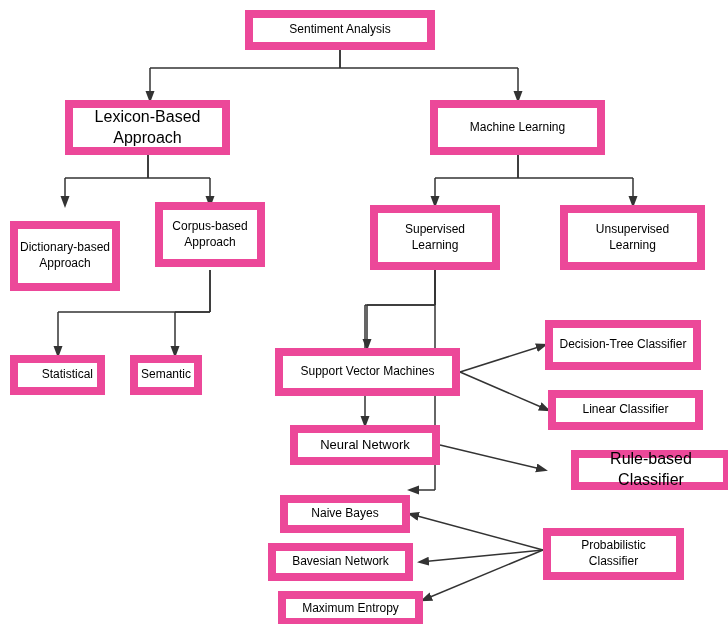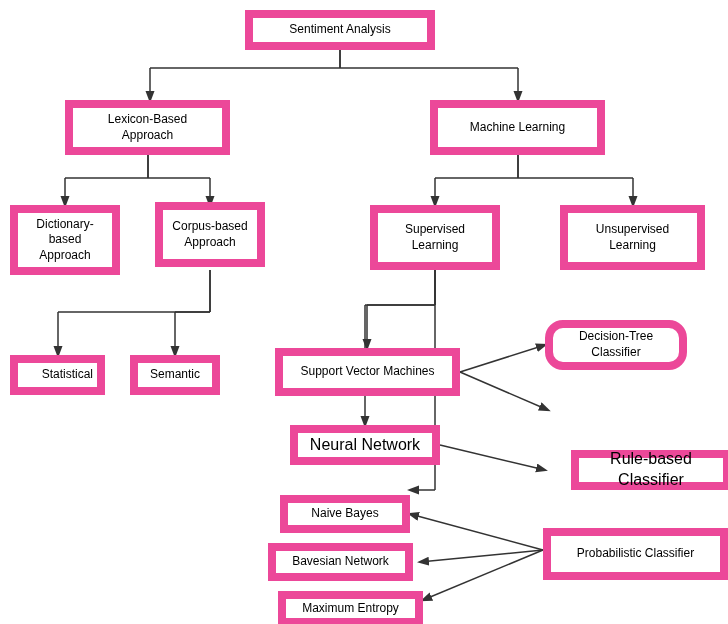--- a/index.html
+++ b/index.html
@@ -107,61 +107,64 @@
     <line x1="543" y1="550" x2="410" y2="514" stroke="#333" stroke-width="1.5" marker-end="url(#arrow)"></line>
 
     <line x1="543" y1="550" x2="420" y2="562" stroke="#333" stroke-width="1.5" marker-end="url(#arrow)"></line>
 
     <line x1="543" y1="550" x2="423" y2="600" stroke="#333" stroke-width="1.5" marker-end="url(#arrow)"></line>
   </svg>
 
 <div class="node" style="left: 245px; top: 10px; width: 190px; height: 40px; font-size: 12px; padding: 4px;">
       <span>Sentiment Analysis</span>
     </div>
-    <div class="node" style="left: 65px; top: 100px; width: 165px; height: 55px; font-size: 12px; padding: 14px;">
+    <div class="node" style="left: 65px; top: 100px; width: 165px; height: 55px; font-size: 16px; padding: 14px;">
       <span>Lexicon-Based Approach</span>
     </div>
     <div class="node" style="left: 430px; top: 100px; width: 175px; height: 55px; font-size: 12px; padding: 11px;">
       <span>Machine Learning</span>
     </div>
-    <div class="node" style="left: 10px; top: 205px; width: 110px; height: 70px; font-size: 12px; padding: 16px;">
+    <div class="node" style="left: 10px; top: 221px; width: 110px; height: 70px; font-size: 12px; padding: 0;">
       <span>Dictionary-based Approach</span>
     </div>
     <div class="node" style="left: 155px; top: 202px; width: 110px; height: 65px; font-size: 12px; padding: 4px;">
       <span>Corpus-based Approach</span>
     </div>
     <div class="node" style="left: 370px; top: 205px; width: 130px; height: 65px; font-size: 12px; padding: 4px;">
       <span>Supervised Learning</span>
     </div>
     <div class="node" style="left: 560px; top: 205px; width: 145px; height: 65px; font-size: 12px; padding: 4px;">
       <span>Unsupervised Learning</span>
     </div>
     <div class="node" style="left: 10px; top: 355px; width: 95px; height: 40px; font-size: 12px; padding: 4px; justify-content: flex-end;">
       <span>Statistical</span>
     </div>
-    <div class="node" style="left: 130px; top: 355px; width: 90px; height: 40px; font-size: 12px; padding: 4px; text-align: center;">
+    <div class="node" style="left: 130px; top: 355px; width: 72px; height: 40px; font-size: 12px; padding: 4px; text-align: center;">
       <span>Semantic</span>
     </div>
     <div class="node" style="left: 275px; top: 348px; width: 185px; height: 48px; font-size: 12px; padding: 0;">
       <span>Support Vector Machines</span>
     </div>
-    <div class="node" style="left: 290px; top: 425px; width: 150px; height: 40px; font-size: 16px; padding: 4px;">
+    <div class="node" style="left: 290px; top: 425px; width: 150px; height: 40px; font-size: 13px; padding: 4px;">
       <span>Neural Network</span>
     </div>
     <div class="node" style="left: 280px; top: 495px; width: 130px; height: 38px; font-size: 12px; padding: 3px;">
       <span>Naive Bayes</span>
     </div>
     <div class="node" style="left: 268px; top: 543px; width: 145px; height: 38px; font-size: 12px; padding: 4px;">
       <span>Bavesian Network</span>
     </div>
     <div class="node" style="left: 278px; top: 591px; width: 145px; height: 35px; font-size: 12px; padding: 4px;">
       <span>Maximum Entropy</span>
     </div>
-    <div class="node" style="left: 545px; top: 320px; width: 142px; height: 50px; font-size: 12px; padding: 4px; border-radius: 18px;">
+    <div class="node" style="left: 545px; top: 320px; width: 156px; height: 50px; font-size: 12px; padding: 4px;">
       <span>Decision-Tree Classifier</span>
+    </div>
+    <div class="node" style="left: 548px; top: 390px; width: 155px; height: 40px; font-size: 12px; padding: 4px;">
+      <span>Linear Classifier</span>
     </div>
     <div class="node" style="left: 530px; top: 450px; width: 160px; height: 40px; font-size: 16px; padding: 4px; margin-left: 41px;">
       <span>Rule-based Classifier</span>
     </div>
-    <div class="node" style="left: 543px; top: 528px; width: 185px; height: 45px; font-size: 12px; padding: 18px;">
+    <div class="node" style="left: 543px; top: 528px; width: 141px; height: 45px; font-size: 12px; padding: 18px;">
       <span>Probabilistic Classifier</span>
     </div>
   </div>
 
 </body></html>

